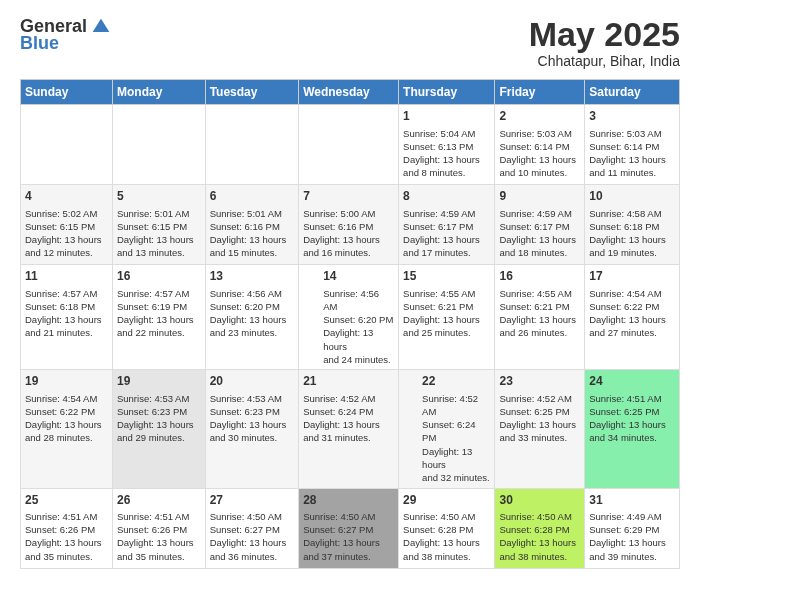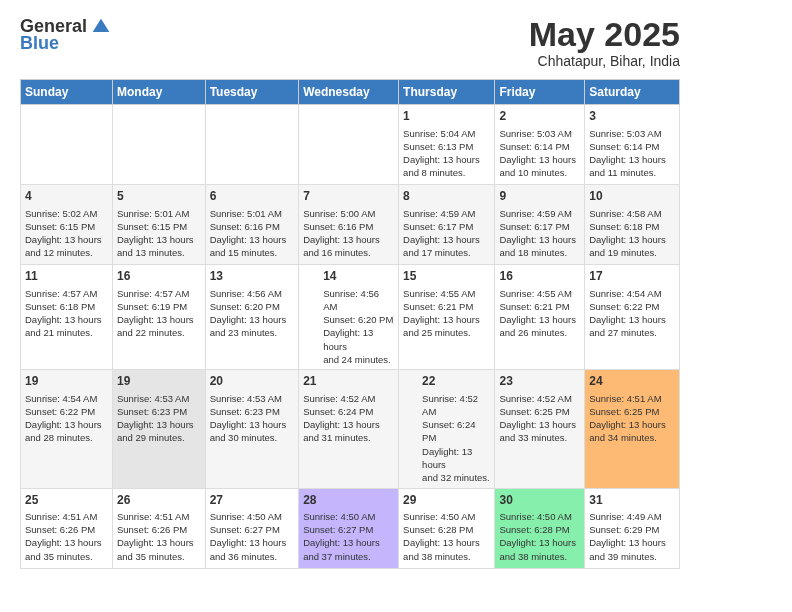--- a/index.html
+++ b/index.html
@@ -242,47 +242,47 @@
             <div class="day-info">Sunrise: 4:52 AM<br>Sunset: 6:24 PM<br>Daylight: 13 hours<br>and 31 minutes.</div>
           </td>
           <td style="background: rgb(245, 245, 245); padding-left: 23px;">
             <span class="day-number">22</span>
             <div class="day-info">Sunrise: 4:52 AM<br>Sunset: 6:24 PM<br>Daylight: 13 hours<br>and 32 minutes.</div>
           </td>
           <td style="background: rgb(245, 245, 245);">
             <span class="day-number">23</span>
             <div class="day-info">Sunrise: 4:52 AM<br>Sunset: 6:25 PM<br>Daylight: 13 hours<br>and 33 minutes.</div>
           </td>
-          <td style="background: #fdba74;">
+          <td style="background: #86efac;">
             <span class="day-number">24</span>
             <div class="day-info">Sunrise: 4:51 AM<br>Sunset: 6:25 PM<br>Daylight: 13 hours<br>and 34 minutes.</div>
           </td>
         </tr>
         <tr>
           <td style="background: rgb(255, 255, 255);">
             <span class="day-number">25</span>
             <div class="day-info">Sunrise: 4:51 AM<br>Sunset: 6:26 PM<br>Daylight: 13 hours<br>and 35 minutes.</div>
           </td>
           <td style="background: rgb(255, 255, 255);">
             <span class="day-number">26</span>
             <div class="day-info">Sunrise: 4:51 AM<br>Sunset: 6:26 PM<br>Daylight: 13 hours<br>and 35 minutes.</div>
           </td>
           <td style="background: rgb(255, 255, 255);">
             <span class="day-number">27</span>
             <div class="day-info">Sunrise: 4:50 AM<br>Sunset: 6:27 PM<br>Daylight: 13 hours<br>and 36 minutes.</div>
           </td>
-          <td style="background: #c4b5fd; margin-top: 12px;">
+          <td style="background: #a3a3a3; margin-top: 12px;">
             <span class="day-number">28</span>
             <div class="day-info">Sunrise: 4:50 AM<br>Sunset: 6:27 PM<br>Daylight: 13 hours<br>and 37 minutes.</div>
           </td>
           <td style="background: rgb(255, 255, 255);">
             <span class="day-number">29</span>
             <div class="day-info">Sunrise: 4:50 AM<br>Sunset: 6:28 PM<br>Daylight: 13 hours<br>and 38 minutes.</div>
           </td>
-          <td style="background: #86efac;">
+          <td style="background: #bef264;">
             <span class="day-number">30</span>
             <div class="day-info">Sunrise: 4:50 AM<br>Sunset: 6:28 PM<br>Daylight: 13 hours<br>and 38 minutes.</div>
           </td>
           <td style="background: rgb(255, 255, 255);">
             <span class="day-number">31</span>
             <div class="day-info">Sunrise: 4:49 AM<br>Sunset: 6:29 PM<br>Daylight: 13 hours<br>and 39 minutes.</div>
           </td>
         </tr>
       </tbody>
   </table>

